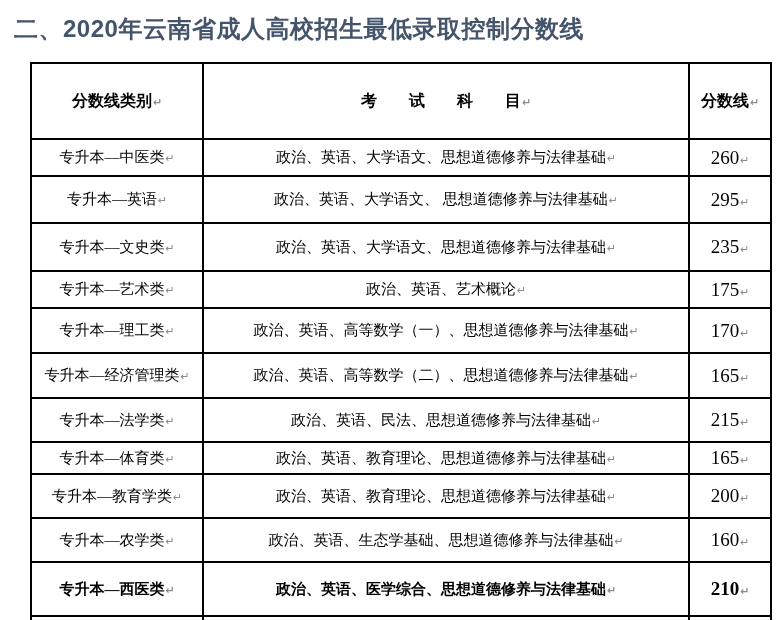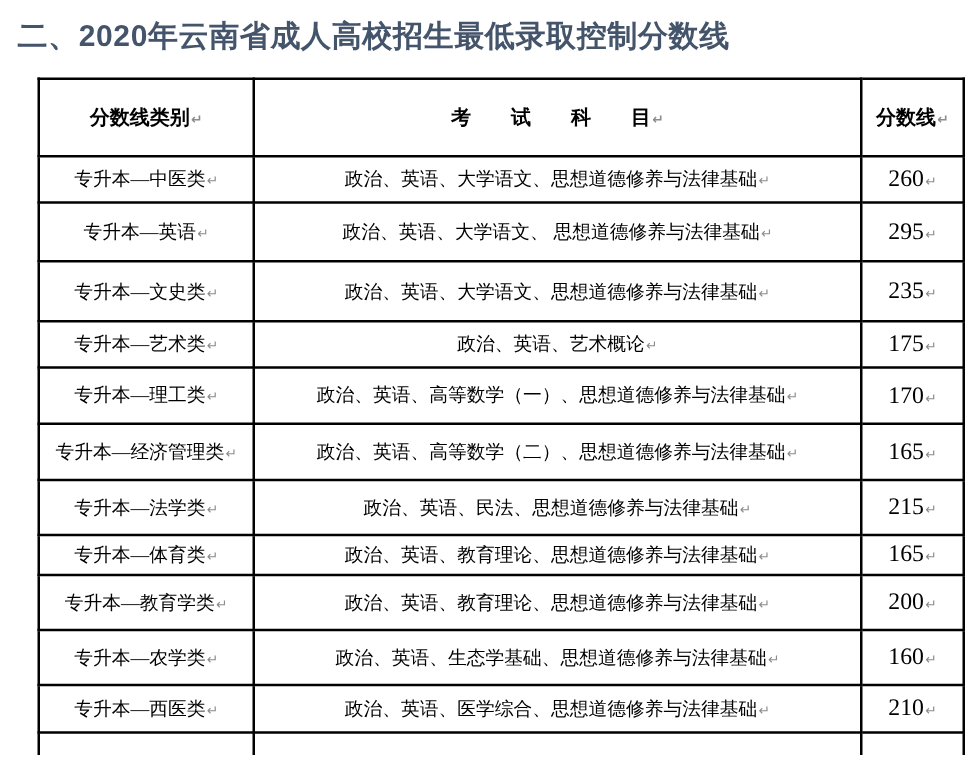--- a/index.html
+++ b/index.html
@@ -35,21 +35,21 @@
     table-layout: fixed;
   }
   .score-table th, .score-table td {
     border: 2px solid #000;
     text-align: center;
     vertical-align: middle;
     padding: 0 2px;
     overflow: hidden;
     white-space: nowrap;
   }
-  .score-table thead tr { height: 62px; }
+  .score-table thead tr { height: 76px; }
   .score-table th {
     font-size: 16px;
     font-weight: bold;
   }
   .score-table td.category { font-size: 15px; }
   .score-table td.subjects { font-size: 15px; }
   .score-table td.score {
     font-size: 19px;
     font-family: "Liberation Serif", "DejaVu Serif", serif;
   }
@@ -126,21 +126,21 @@
         <tr style="height: 44px;">
           <td class="category"><span>专升本—教育学类</span><span class="pilcrow">↵</span></td>
           <td class="subjects"><span>政治、英语、教育理论、思想道德修养与法律基础</span><span class="pilcrow">↵</span></td>
           <td class="score"><span>200</span><span class="pilcrow">↵</span></td>
         </tr>
         <tr style="height: 44px;">
           <td class="category"><span>专升本—农学类</span><span class="pilcrow">↵</span></td>
           <td class="subjects"><span>政治、英语、生态学基础、思想道德修养与法律基础</span><span class="pilcrow">↵</span></td>
           <td class="score"><span>160</span><span class="pilcrow">↵</span></td>
         </tr>
-        <tr style="height: 38px;">
+        <tr style="height: 54px; font-weight: bold;">
           <td class="category"><span>专升本—西医类</span><span class="pilcrow">↵</span></td>
           <td class="subjects"><span>政治、英语、医学综合、思想道德修养与法律基础</span><span class="pilcrow">↵</span></td>
           <td class="score"><span>210</span><span class="pilcrow">↵</span></td>
         </tr>
         <tr class="partial" style="height: 18px;">
           <td class="category"></td>
           <td class="subjects"></td>
           <td class="score"></td>
         </tr>
       </tbody>

